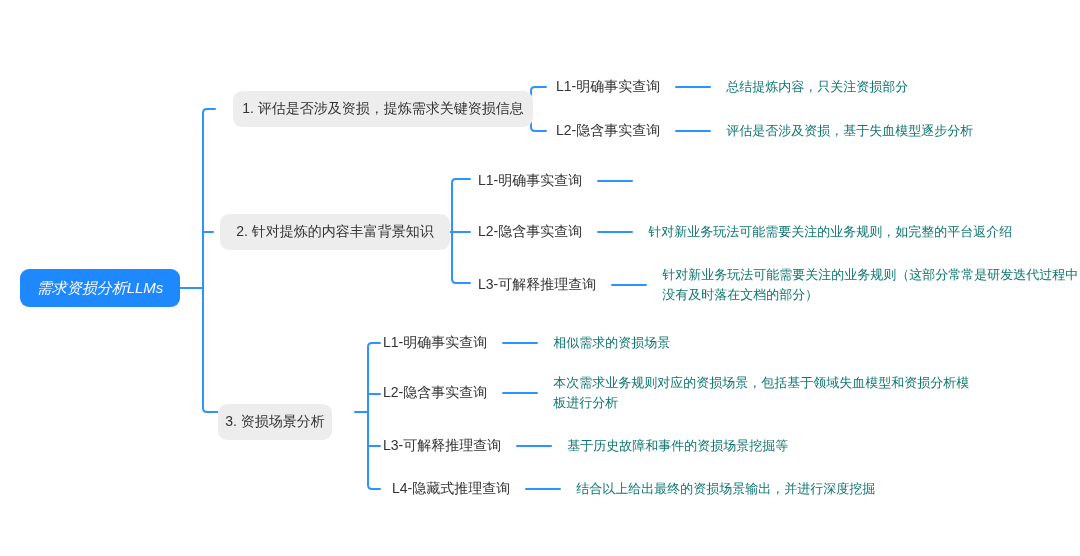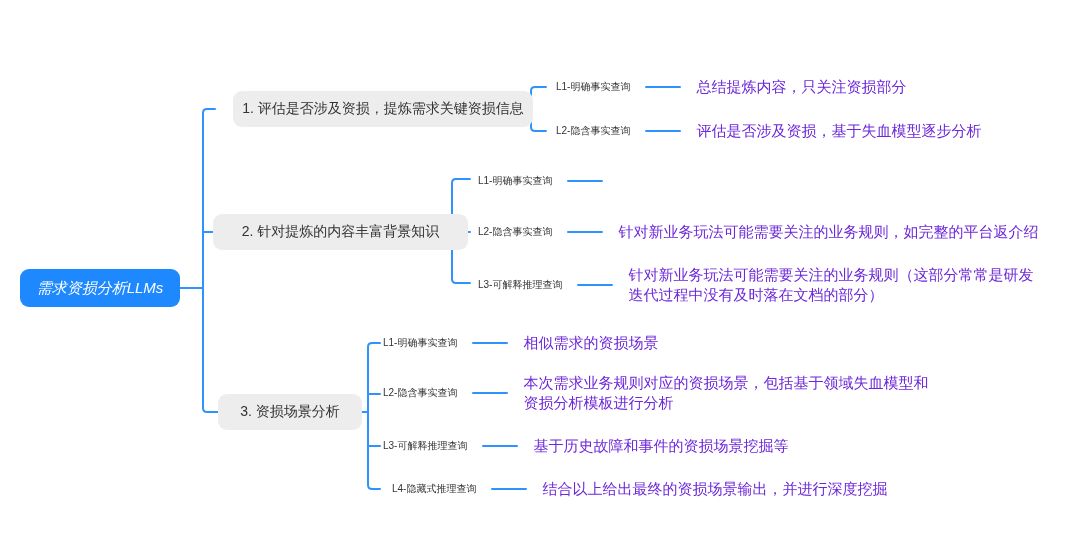--- a/index.html
+++ b/index.html
@@ -22,37 +22,37 @@
   .root-node{
     left:20px;top:269px;width:160px;height:38px;
     background:#1E88FE;color:#ffffff;
     border-radius:9px;font-size:15px;font-style:italic;
   }
   .branch-node{
     height:36px;background:#EDEDED;color:#333333;
     border-radius:9px;font-size:14px;
   }
   .branch-1{left:215px;top:91px;width:300px;margin-left:18px;}
-  .branch-2{left:213px;top:214px;width:255px;}
-  .branch-3{left:218px;top:394px;width:144px;}
+  .branch-2{left:220px;top:214px;width:230px;}
+  .branch-3{left:218px;top:404px;width:114px;}
 
   .row{
     position:absolute;
     display:flex;align-items:center;
     transform:translateY(-50%);
   }
   .clabel{
-    font-size:10px;color:#333333;white-space:nowrap;flex-shrink:0;
+    font-size:14px;color:#333333;white-space:nowrap;flex-shrink:0;
   }
   .leafline{
     width:36px;height:2px;background:#2E92FF;border-radius:1px;
     margin:0 15px;flex-shrink:0;
   }
   .note{
-    font-size:15px;color:#6d28d9;line-height:20px;white-space:nowrap;
+    font-size:13px;color:#0f766e;line-height:20px;white-space:nowrap;
   }
   .note.wrap{white-space:normal;width:418px;}
 </style>
 </head>
 <body>
 
 <div id="canvas">
 
   <svg id="connectors" width="1080" height="556" viewBox="0 0 1080 556" fill="none" stroke="#2E92FF" stroke-width="2" stroke-linecap="round">
 

